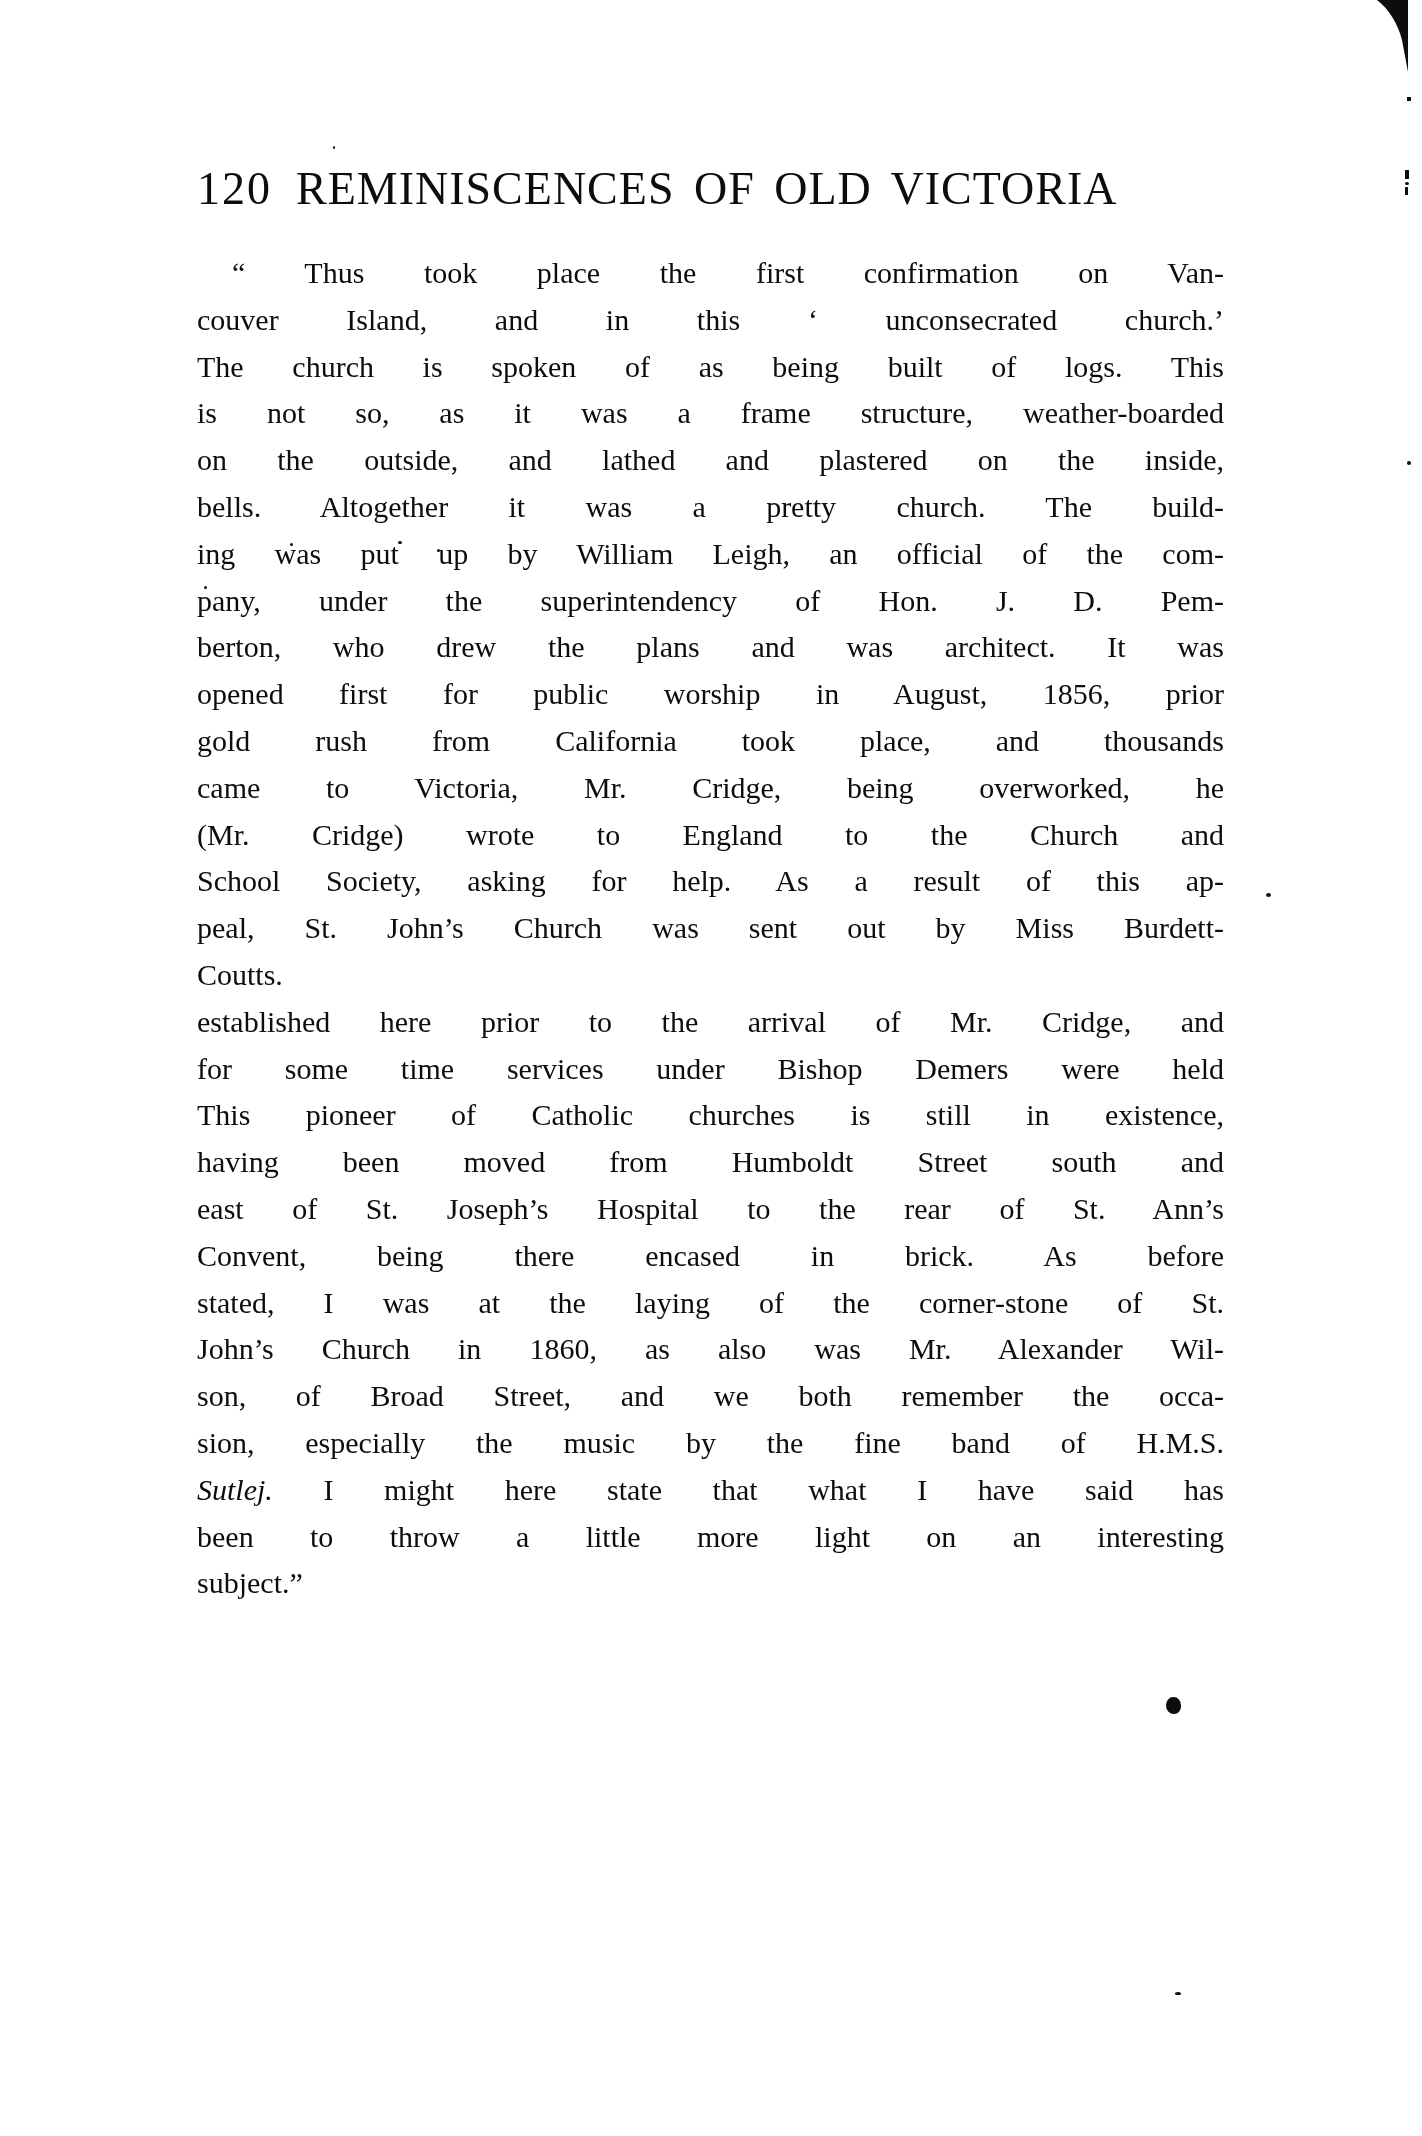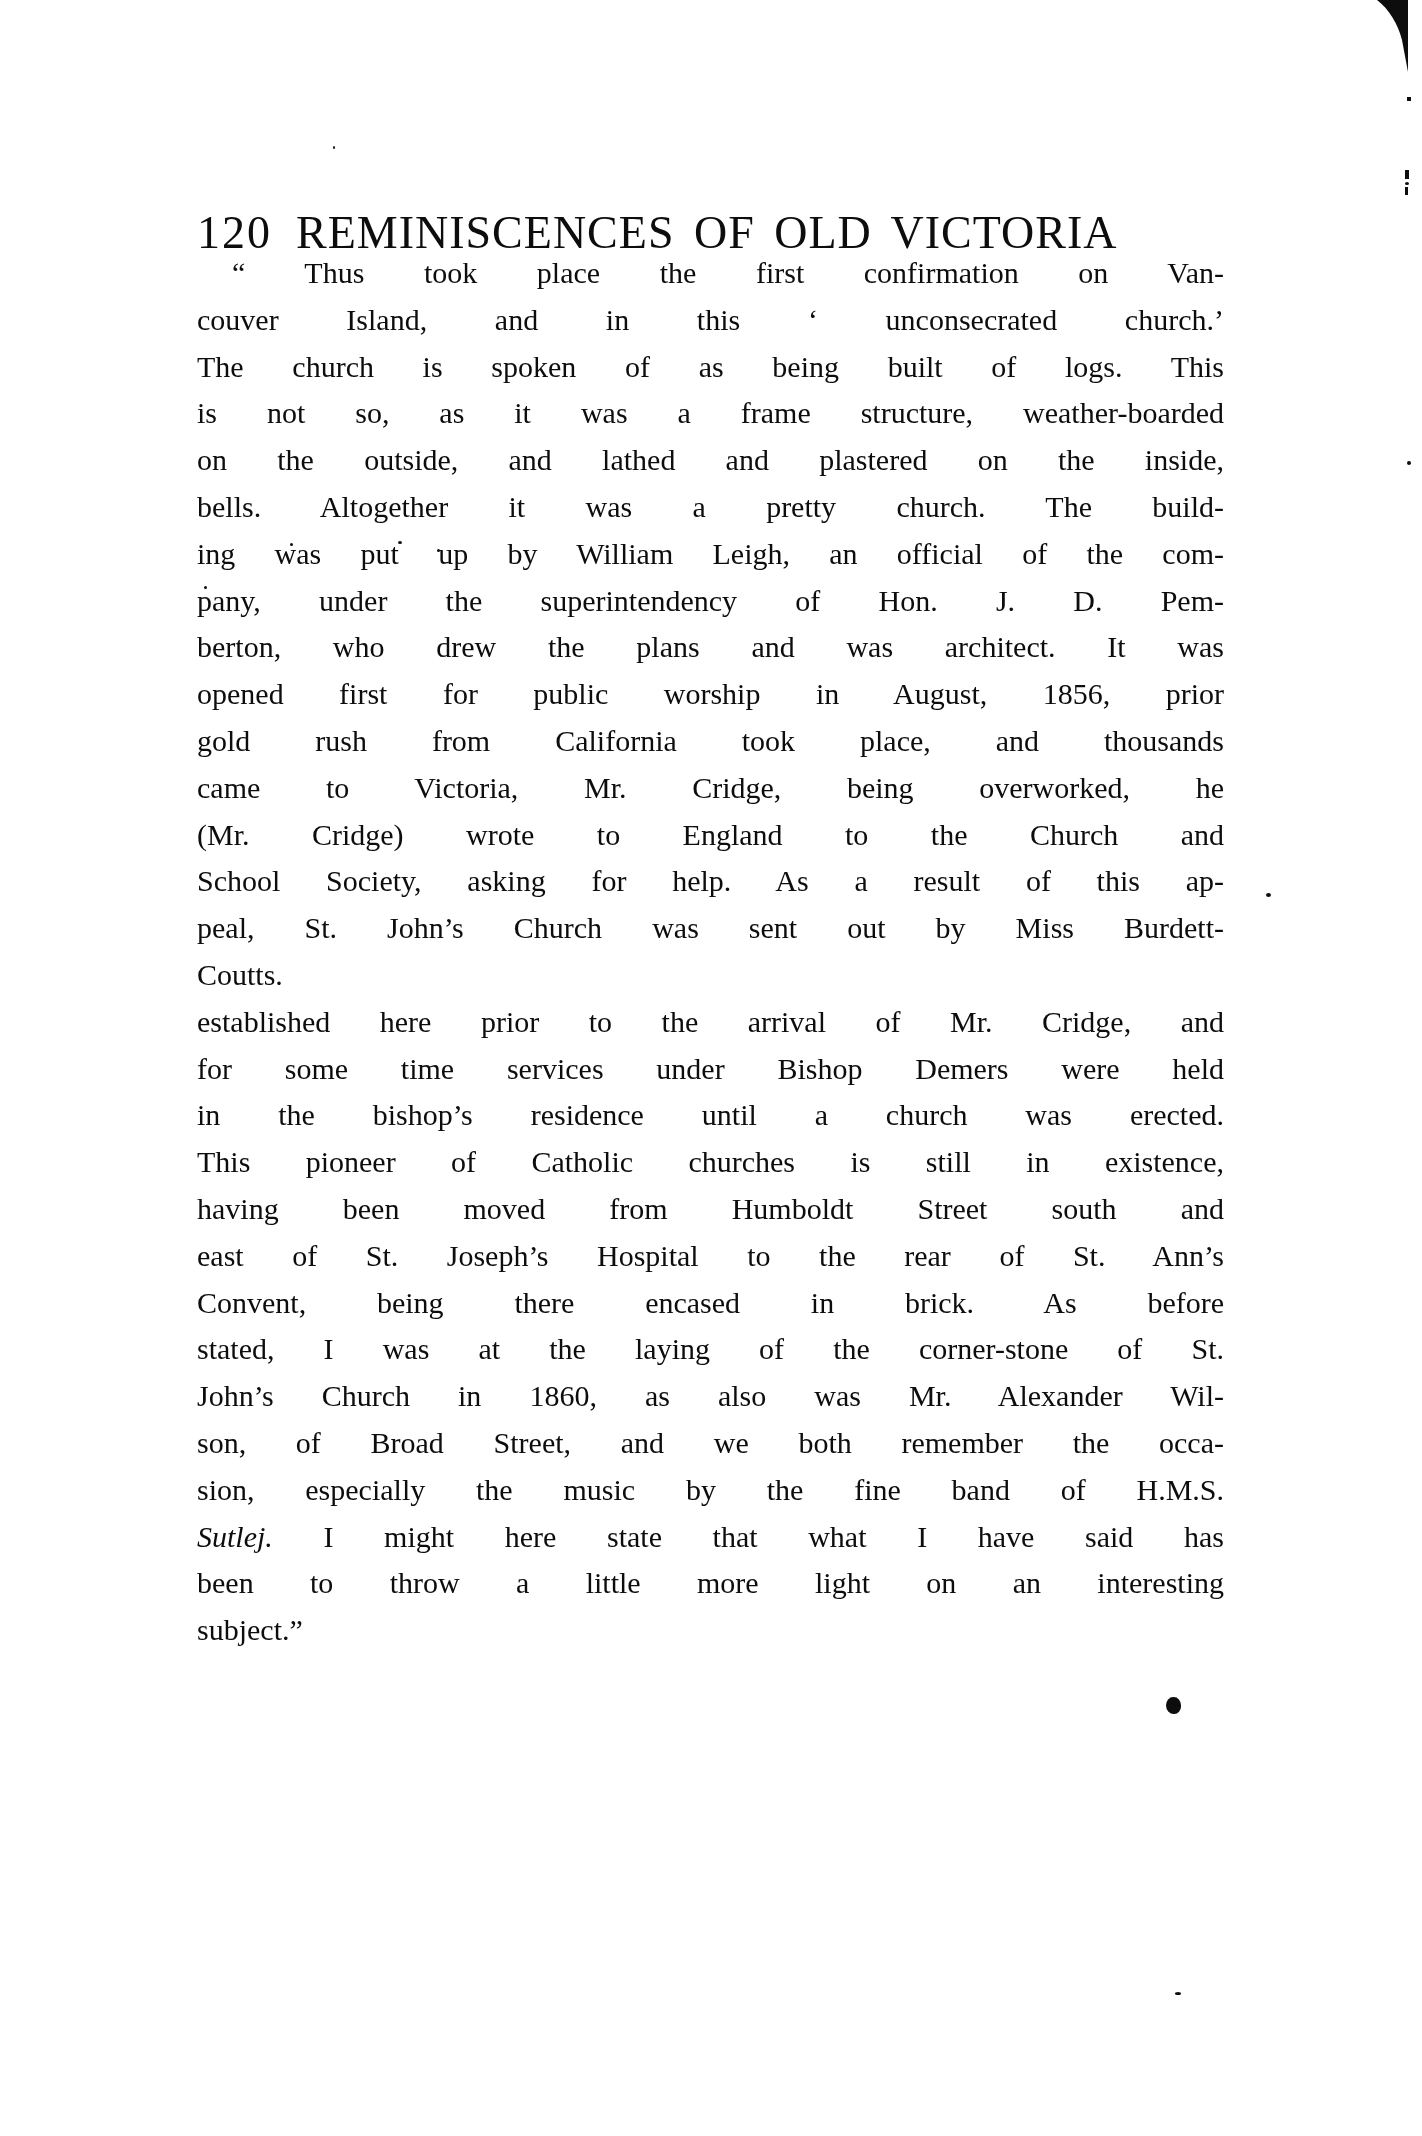--- a/index.html
+++ b/index.html
@@ -15,21 +15,21 @@
     font-family:"Liberation Serif", serif;
     color:var(--ink);
   }
   .page{position:absolute;inset:0;background:var(--paper);}
   .page-header{
     position:absolute;left:197px;top:166px;
     display:flex;align-items:baseline;gap:24px;
     font-size:46px;line-height:1;white-space:nowrap;
   }
   .page-header .num{letter-spacing:2px;}
-  .page-header .title{letter-spacing:1px;word-spacing:7px;margin-top:44px;}
+  .page-header .title{letter-spacing:1px;word-spacing:7px;}
   .text-block{
     position:absolute;left:197px;top:250px;width:1027px;
     font-size:30px;line-height:46.8px;
   }
   .line{min-height:46.8px;}
   .line.justify{text-align:justify;text-align-last:justify;text-justify:inter-word;}
   .line.indent{padding-left:35px;}
   .line i{font-style:italic;}
   
   .artifact{position:absolute;background:var(--ink);}
@@ -62,21 +62,20 @@
       <div class="line justify">berton, who drew the plans and was architect.  It was</div>
       <div class="line justify">opened first for public worship in August, 1856, prior</div>
       <div class="line justify">gold rush from California took place, and thousands</div>
       <div class="line justify">came to Victoria, Mr. Cridge, being overworked, he</div>
       <div class="line justify">(Mr. Cridge) wrote to England to the Church and</div>
       <div class="line justify">School Society, asking for help.  As a result of this ap-</div>
       <div class="line justify">peal, St. John’s Church was sent out by Miss Burdett-</div>
       <div class="line">Coutts.</div>
       <div class="line justify">established here prior to the arrival of Mr. Cridge, and</div>
       <div class="line justify">for some time services under Bishop Demers were held</div>
-      <div class="line justify">in the bishop’s residence until a church was erected.</div>
       <div class="line justify">This pioneer of Catholic churches is still in existence,</div>
       <div class="line justify">having been moved from Humboldt Street south and</div>
       <div class="line justify">east of St. Joseph’s Hospital to the rear of St. Ann’s</div>
       <div class="line justify">Convent, being there encased in brick.  As before</div>
       <div class="line justify">stated, I was at the laying of the corner-stone of St.</div>
       <div class="line justify">John’s Church in 1860, as also was Mr. Alexander Wil-</div>
       <div class="line justify">son, of Broad Street, and we both remember the occa-</div>
       <div class="line justify">sion, especially the music by the fine band of H.M.S.</div>
       <div class="line justify"><i>Sutlej.</i>  I might here state that what I have said has</div>
       <div class="line justify">been to throw a little more light on an interesting</div>

